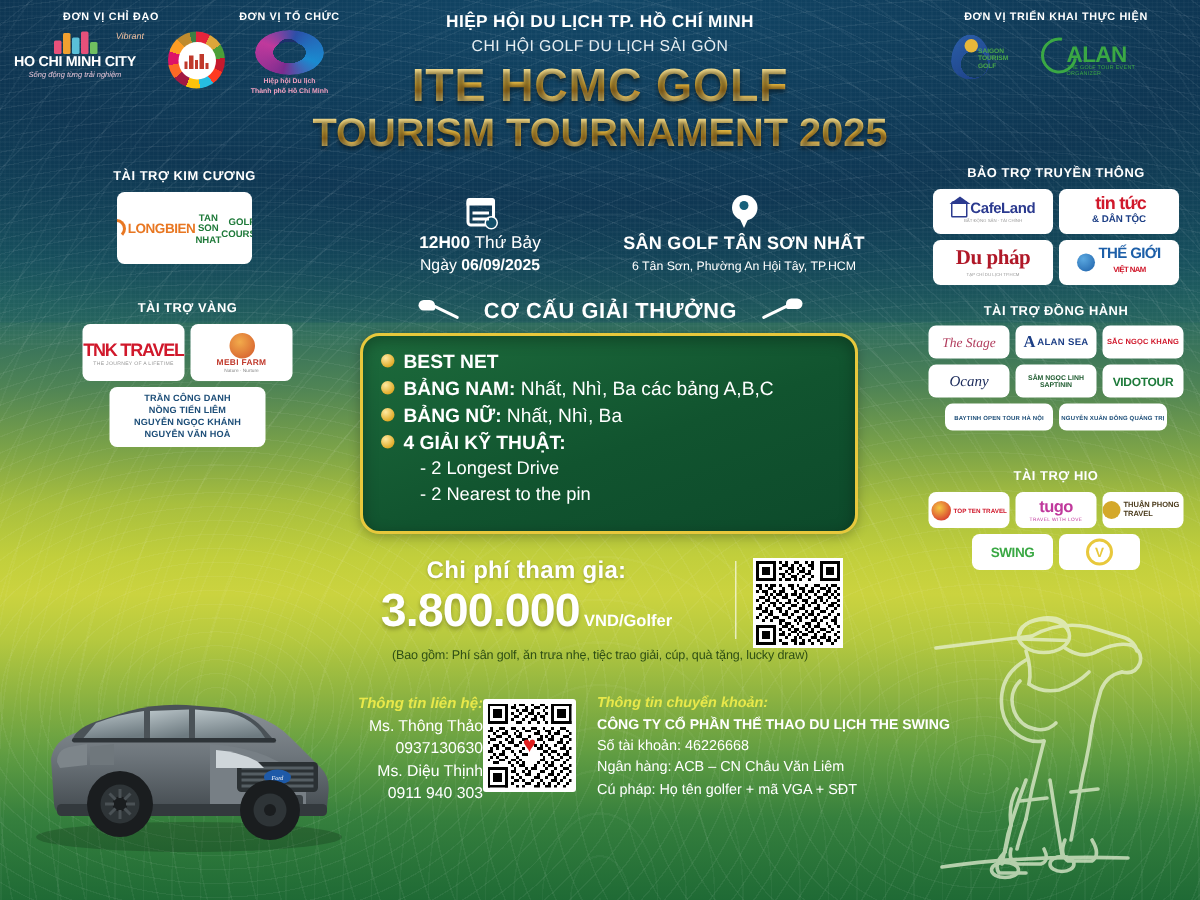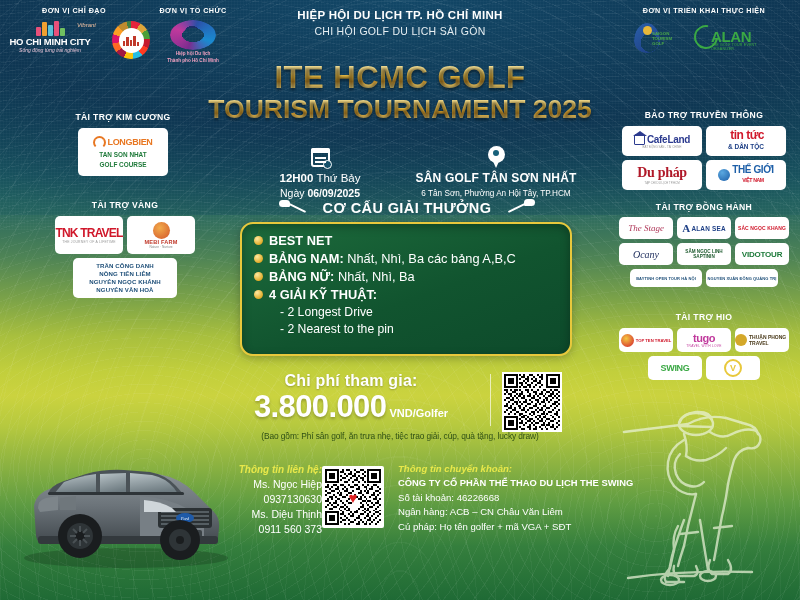--- a/index.html
+++ b/index.html
@@ -98,32 +98,32 @@
   .swing-g{position:absolute;left:0;top:0;width:24px;height:24px;border-radius:50%;
     border:2.6px solid #3aa844;border-right-color:transparent;transform:rotate(-35deg);}
   .swing-w{position:absolute;left:17px;top:3px;font-size:15px;font-weight:bold;color:#3aa844;letter-spacing:-.4px;}
   .swing-sub{position:absolute;left:17px;top:18px;font-size:3.6px;color:#3aa844;letter-spacing:.2px;}
 
   
   .center-head{position:absolute;left:230px;top:8px;width:340px;text-align:center;}
   .ch1{font-size:11.5px;font-weight:bold;color:#fff;letter-spacing:.3px;line-height:15px;text-transform:uppercase;}
   .ch2{font-size:10.5px;color:#e6eef2;letter-spacing:.3px;line-height:15px;text-transform:uppercase;margin-top:1px;}
 
-  .bigtitle{position:absolute;left:200px;top:61px;width:400px;text-align:center;}
+  .bigtitle{position:absolute;left:200px;top:40px;width:400px;text-align:center;}
   .bt-line{
     font-size:31px;font-weight:bold;letter-spacing:.5px;line-height:33px;
     background:linear-gradient(180deg,#fdf3c0 0%,#f6dd8a 22%,#e8b93f 48%,#c8922a 62%,#f3d678 80%,#fff1b8 100%);
     -webkit-background-clip:text;background-clip:text;color:transparent;
     text-shadow:0 2px 3px rgba(0,0,0,.45);
     text-transform:uppercase;
   }
   .bt-line.l2{font-size:26.5px;line-height:31px;letter-spacing:0;}
 
   
-  .inforow{position:absolute;left:232px;top:144px;width:352px;display:flex;}
+  .inforow{position:absolute;left:232px;top:128px;width:352px;display:flex;}
   .info-cell{flex:1;text-align:center;color:#fff;}
   .ic-icon{height:26px;display:flex;align-items:center;justify-content:center;}
   .cal{width:19px;height:19px;border:2px solid #fff;border-radius:3px;position:relative;}
   .cal:before{content:"";position:absolute;left:-2px;top:-2px;right:-2px;height:5px;background:#fff;border-radius:2px 2px 0 0;}
   .cal:after{content:"";position:absolute;left:2px;top:7px;width:11px;height:2px;
     background:#fff;box-shadow:0 4px 0 #fff;}
   .cal-clk{position:absolute;right:-4px;bottom:-4px;width:9px;height:9px;border:1.6px solid #fff;border-radius:50%;background:#14506a;}
   .pin{width:17px;height:23px;position:relative;}
   .pin-b{position:absolute;left:0;top:0;width:17px;height:17px;border-radius:50% 50% 50% 50%;background:#fff;}
   .pin-t{position:absolute;left:3.5px;top:11px;width:0;height:0;border-left:5px solid transparent;border-right:5px solid transparent;border-top:11px solid #fff;}
@@ -178,21 +178,21 @@
   .b-h{font-size:9.6px;font-weight:bold;font-style:italic;color:#e8e84a;line-height:14px;}
   .b-l{font-size:9.6px;color:#fff;line-height:14.5px;}
   .b-l.cap{font-weight:bold;font-size:9.4px;}
 
   
   .sp-title{font-size:8.6px;font-weight:bold;color:#fff;text-align:center;letter-spacing:.35px;text-transform:uppercase;}
   .tile{background:#fff;border-radius:5px;display:flex;align-items:center;justify-content:center;overflow:hidden;}
   .grid{display:flex;flex-wrap:wrap;justify-content:center;gap:4px;}
 
   .ls-dia{position:absolute;left:58px;top:112px;width:130px;}
-  .tile-dia{width:90px;height:48px;margin:6px auto 0;flex-direction:column;gap:0;}
+  .tile-dia{width:90px;height:48px;margin:6px auto 0;flex-direction:row;gap:0;}
   .lb-mark{font-size:9px;font-weight:bold;color:#e87722;letter-spacing:-.3px;display:flex;align-items:center;gap:1px;}
   .lb-c{width:13px;height:13px;border:2px solid #e87722;border-radius:50%;border-bottom-color:transparent;}
   .lb-t{font-size:6.4px;font-weight:bold;color:#1f7a3a;text-align:center;line-height:7.6px;margin-top:2px;}
 
   .ls-gold{position:absolute;left:52px;top:200px;width:146px;}
   .tile-g{width:68px;height:38px;}
   .tnk{font-size:12px;font-weight:bold;color:#d0182b;letter-spacing:-.8px;}
   .tnk-s{font-size:3.4px;color:#999;letter-spacing:.2px;}
   .mf-c{width:17px;height:17px;border-radius:50%;background:radial-gradient(circle at 40% 35%,#f2ab4b,#d2552a);margin:0 auto;}
   .mf-t{font-size:5.6px;font-weight:bold;color:#c0392b;text-align:center;letter-spacing:.2px;}
@@ -616,24 +616,24 @@
             <rect x="22" y="28" width="1" height="1"></rect>
             <rect x="26" y="28" width="1" height="1"></rect>
         </g>
       </svg>
     </div>
     <div class="fee-note" style="position:absolute;left:0;top:58px;width:370px;">(Bao gồm: Phí sân golf, ăn trưa nhẹ, tiệc trao giải, cúp, quà tặng, lucky draw)</div>
   </div>
 
   <div class="contact">
     <div class="c-h">Thông tin liên hệ:</div>
-    <div class="c-l">Ms. Ngọc Hiệp</div>
+    <div class="c-l">Ms. Thông Thảo</div>
     <div class="c-l">0937130630</div>
     <div class="c-l">Ms. Diệu Thịnh</div>
-    <div class="c-l">0911 560 373</div>
+    <div class="c-l">0911 940 303</div>
   </div>
 
   <div class="qr2" style="position:absolute;">
     <svg class="qrimg" viewBox="0 0 29 29" shape-rendering="crispEdges">
       <rect width="29" height="29" fill="#fff"></rect>
       <g fill="#000">
         <rect x="0" y="0" width="7" height="1"></rect>
           <rect x="0" y="6" width="7" height="1"></rect>
         <rect x="0" y="0" width="1" height="7"></rect>
           <rect x="6" y="0" width="1" height="7"></rect>

